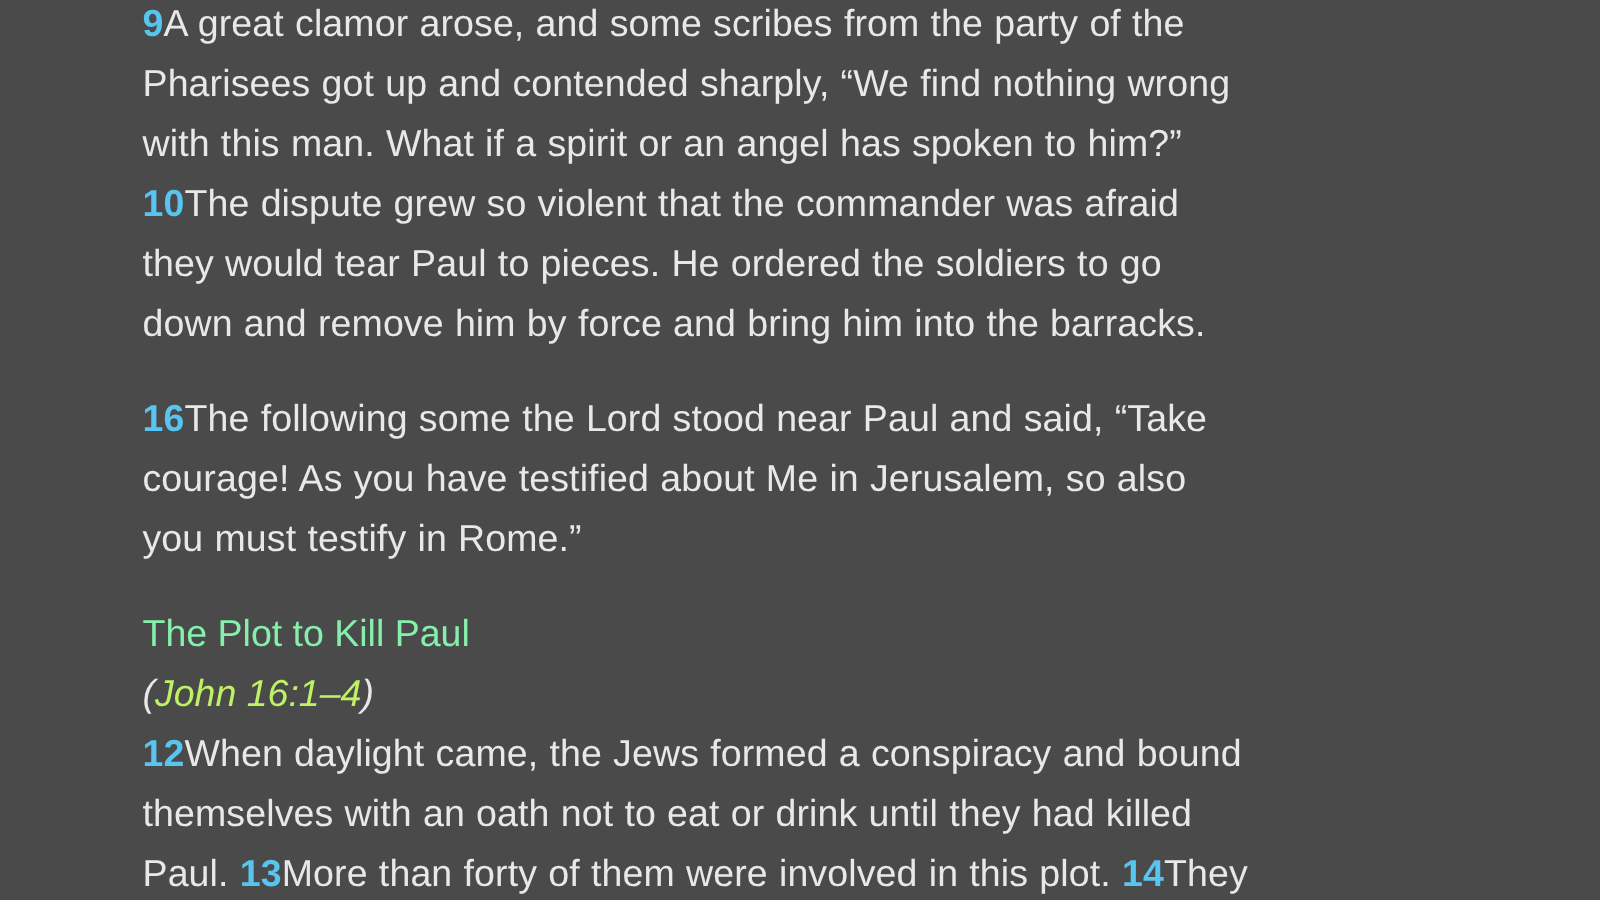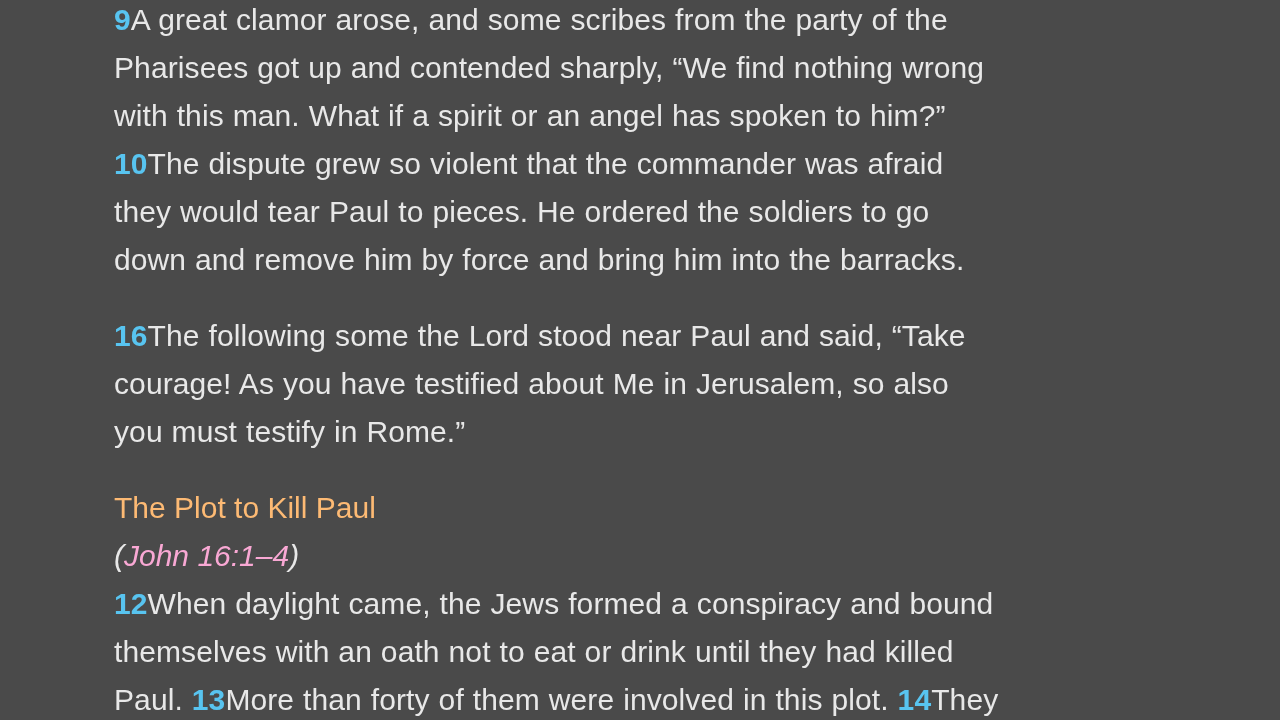--- a/index.html
+++ b/index.html
@@ -36,38 +36,38 @@
     margin-top: 28px;
   }
   .vnum {
     color: #58c4f0;
     font-weight: bold;
   }
   .heading-block {
     margin-top: 28px;
   }
   .heading {
-    color: #fdba74;
+    color: #86efac;
     font-size: 30px;
     line-height: 48px;
     margin: 0;
   }
   .subheading {
     color: #e8e8e8;
     font-size: 30px;
     line-height: 48px;
     margin: 0;
     font-style: italic;
   }
   .subheading .paren {
     font-style: italic;
     color: #e8e8e8;
   }
   .xref {
-    color: #f9a8d4;
+    color: #bef264;
   }
   .first-para {
     margin-top: -4px;
   }
 </style>
 </head>
 <body>
 
 <div id="reader">
 

